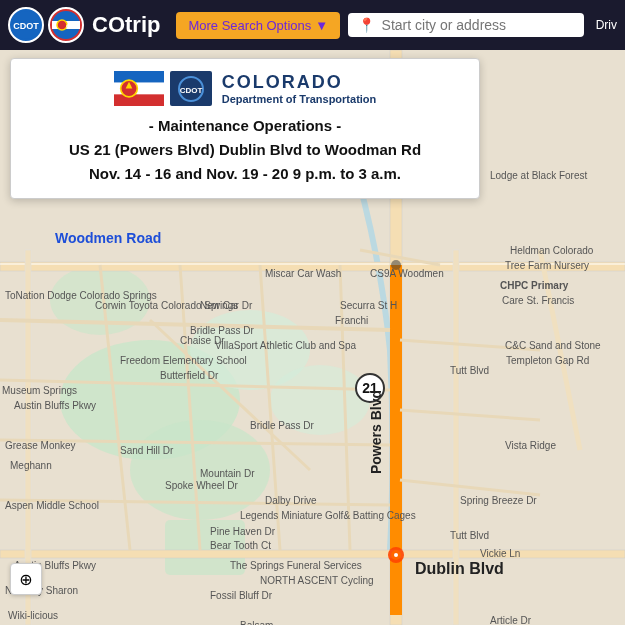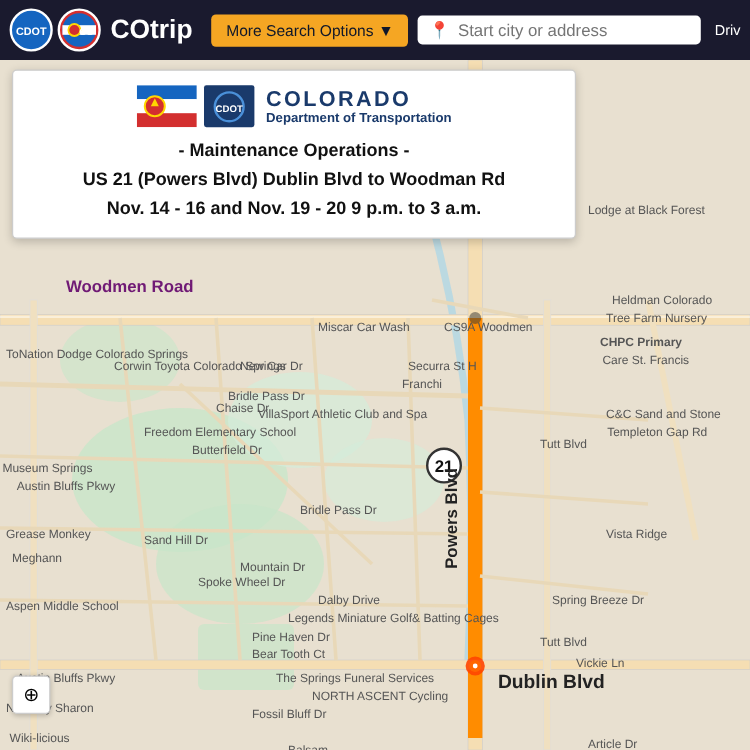--- a/index.html
+++ b/index.html
@@ -45,21 +45,21 @@
 
     .logo-text {
       color: white;
       font-size: 22px;
       font-weight: bold;
       margin-left: 4px;
     }
 
     .search-btn {
       background: #f5a623;
-      color: #0f172a;
+      color: #6d28d9;
       border: none;
       padding: 6px 12px;
       border-radius: 4px;
       font-size: 13px;
       cursor: pointer;
       display: flex;
       align-items: center;
       gap: 4px;
       margin-left: 8px;
     }
@@ -187,21 +187,21 @@
       font-weight: bold;
       color: #111;
     }
 
     .woodmen-label {
       position: absolute;
       top: 180px;
       left: 55px;
       font-size: 14px;
       font-weight: bold;
-      color: #701a75;
+      color: #1d4ed8;
     }
 
     .powers-label {
       position: absolute;
       top: 340px;
       left: 368px;
       font-size: 14px;
       font-weight: bold;
       color: #222;
       writing-mode: vertical-rl;

